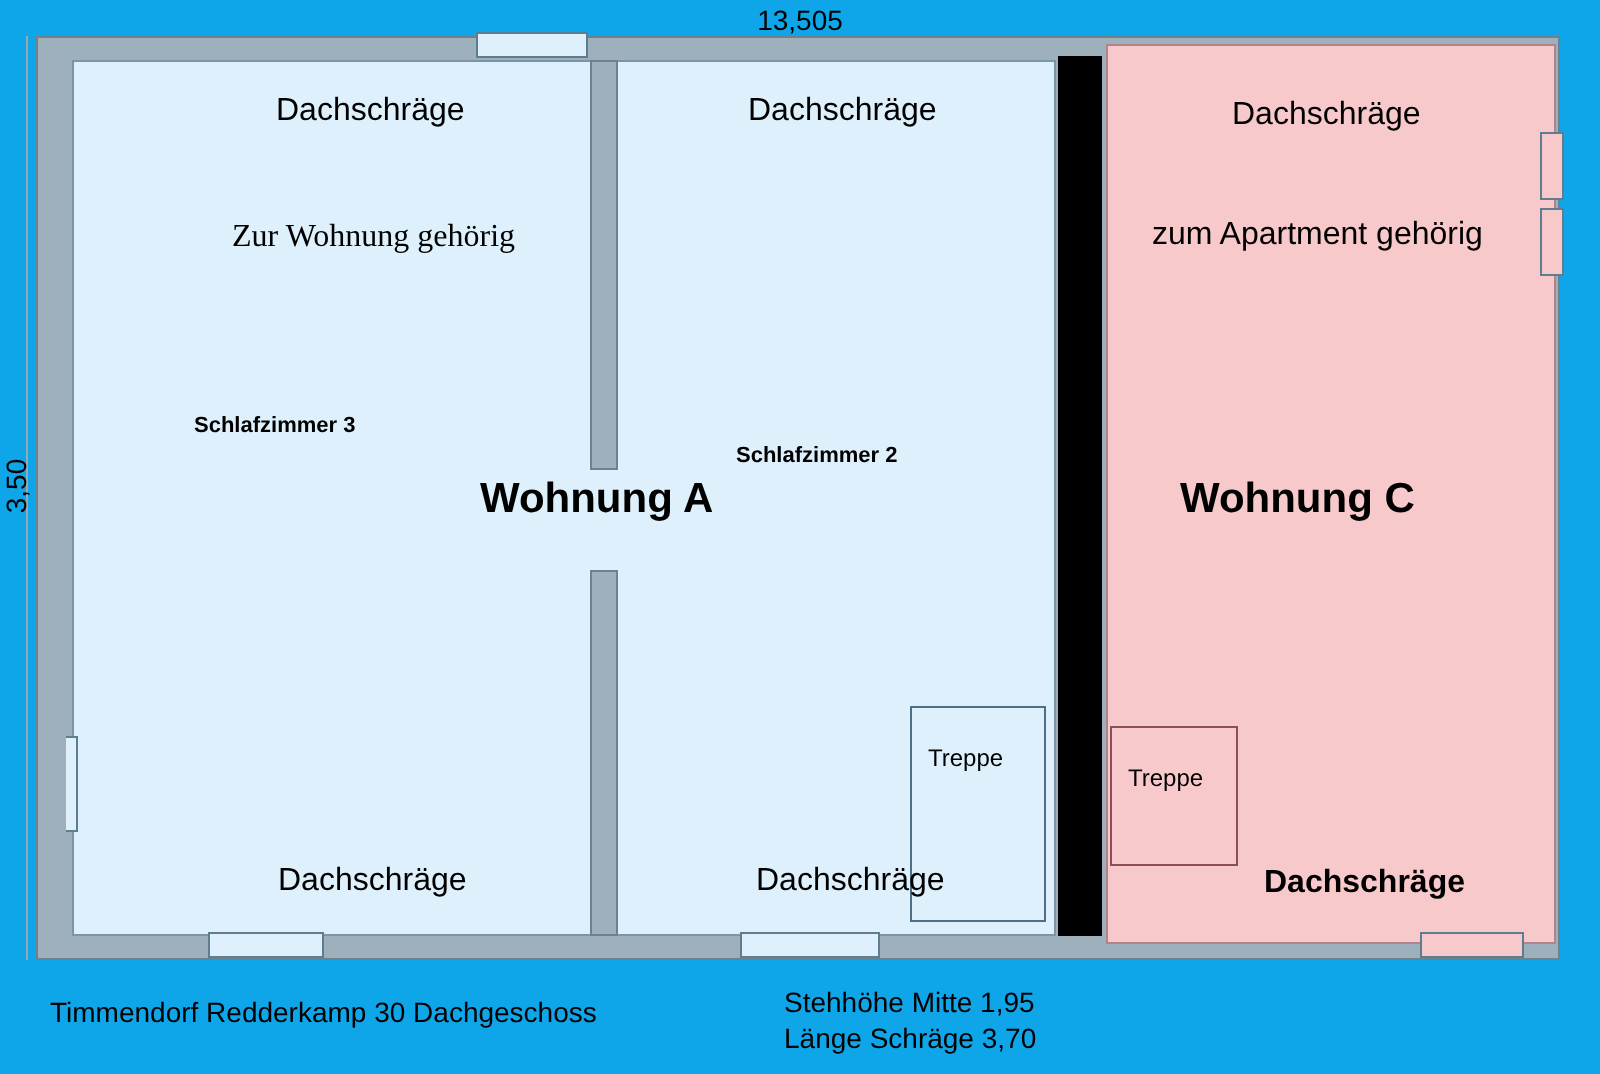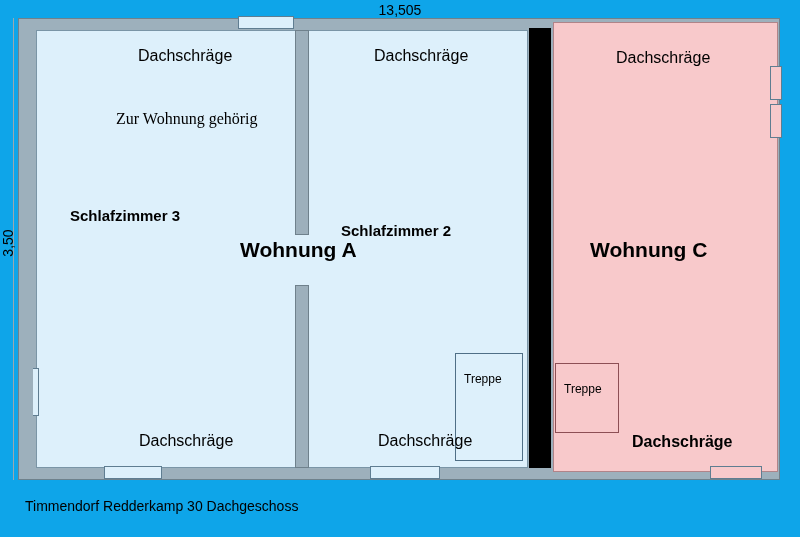--- a/index.html
+++ b/index.html
@@ -136,24 +136,25 @@
 
   
   .lbl {
     position: absolute;
     font-size: 16px;
     color: #000;
     white-space: nowrap;
   }
   .lbl-room {
     position: absolute;
-    font-size: 15px;
+    font-size: 11px;
     font-weight: bold;
     color: #000;
     white-space: nowrap;
+    margin-left: 27px;
   }
   .lbl-unit {
     position: absolute;
     font-size: 21px;
     font-weight: bold;
     color: #000;
     white-space: nowrap;
   }
 
   
@@ -212,18 +213,23 @@
   <div class="lbl" style="left:138px; top:47px;">Dachschräge</div>
   <div class="lbl" style="left:374px; top:47px;">Dachschräge</div>
   <div class="lbl" style="left:116px; top:110px;font-family:Liberation Serif, serif;">Zur Wohnung gehörig</div>
   <div class="lbl-room" style="left:70px; top:207px;">Schlafzimmer 3</div>
   <div class="lbl-room" style="left:341px; top:222px;">Schlafzimmer 2</div>
   <div class="lbl-unit" style="left:240px; top:238px;">Wohnung A</div>
   <div class="lbl" style="left:139px; top:432px;">Dachschräge</div>
   <div class="lbl" style="left:378px; top:432px;">Dachschräge</div>
 
   <div class="lbl" style="left:616px; top:49px;">Dachschräge</div>
+  <div class="lbl" style="left:576px; top:109px;">zum Apartment gehörig</div>
   <div class="lbl-unit" style="left:590px; top:238px;">Wohnung C</div>
   <div class="lbl" style="left:632px; top:433px; font-weight:bold;">Dachschräge</div>
 
   <div class="caption-left">Timmendorf Redderkamp 30 Dachgeschoss</div>
+  <div class="caption-right">
+    <div>Stehhöhe Mitte 1,95</div>
+    <div>Länge Schräge 3,70</div>
+  </div>
 
 </div>
 
 </body></html>

